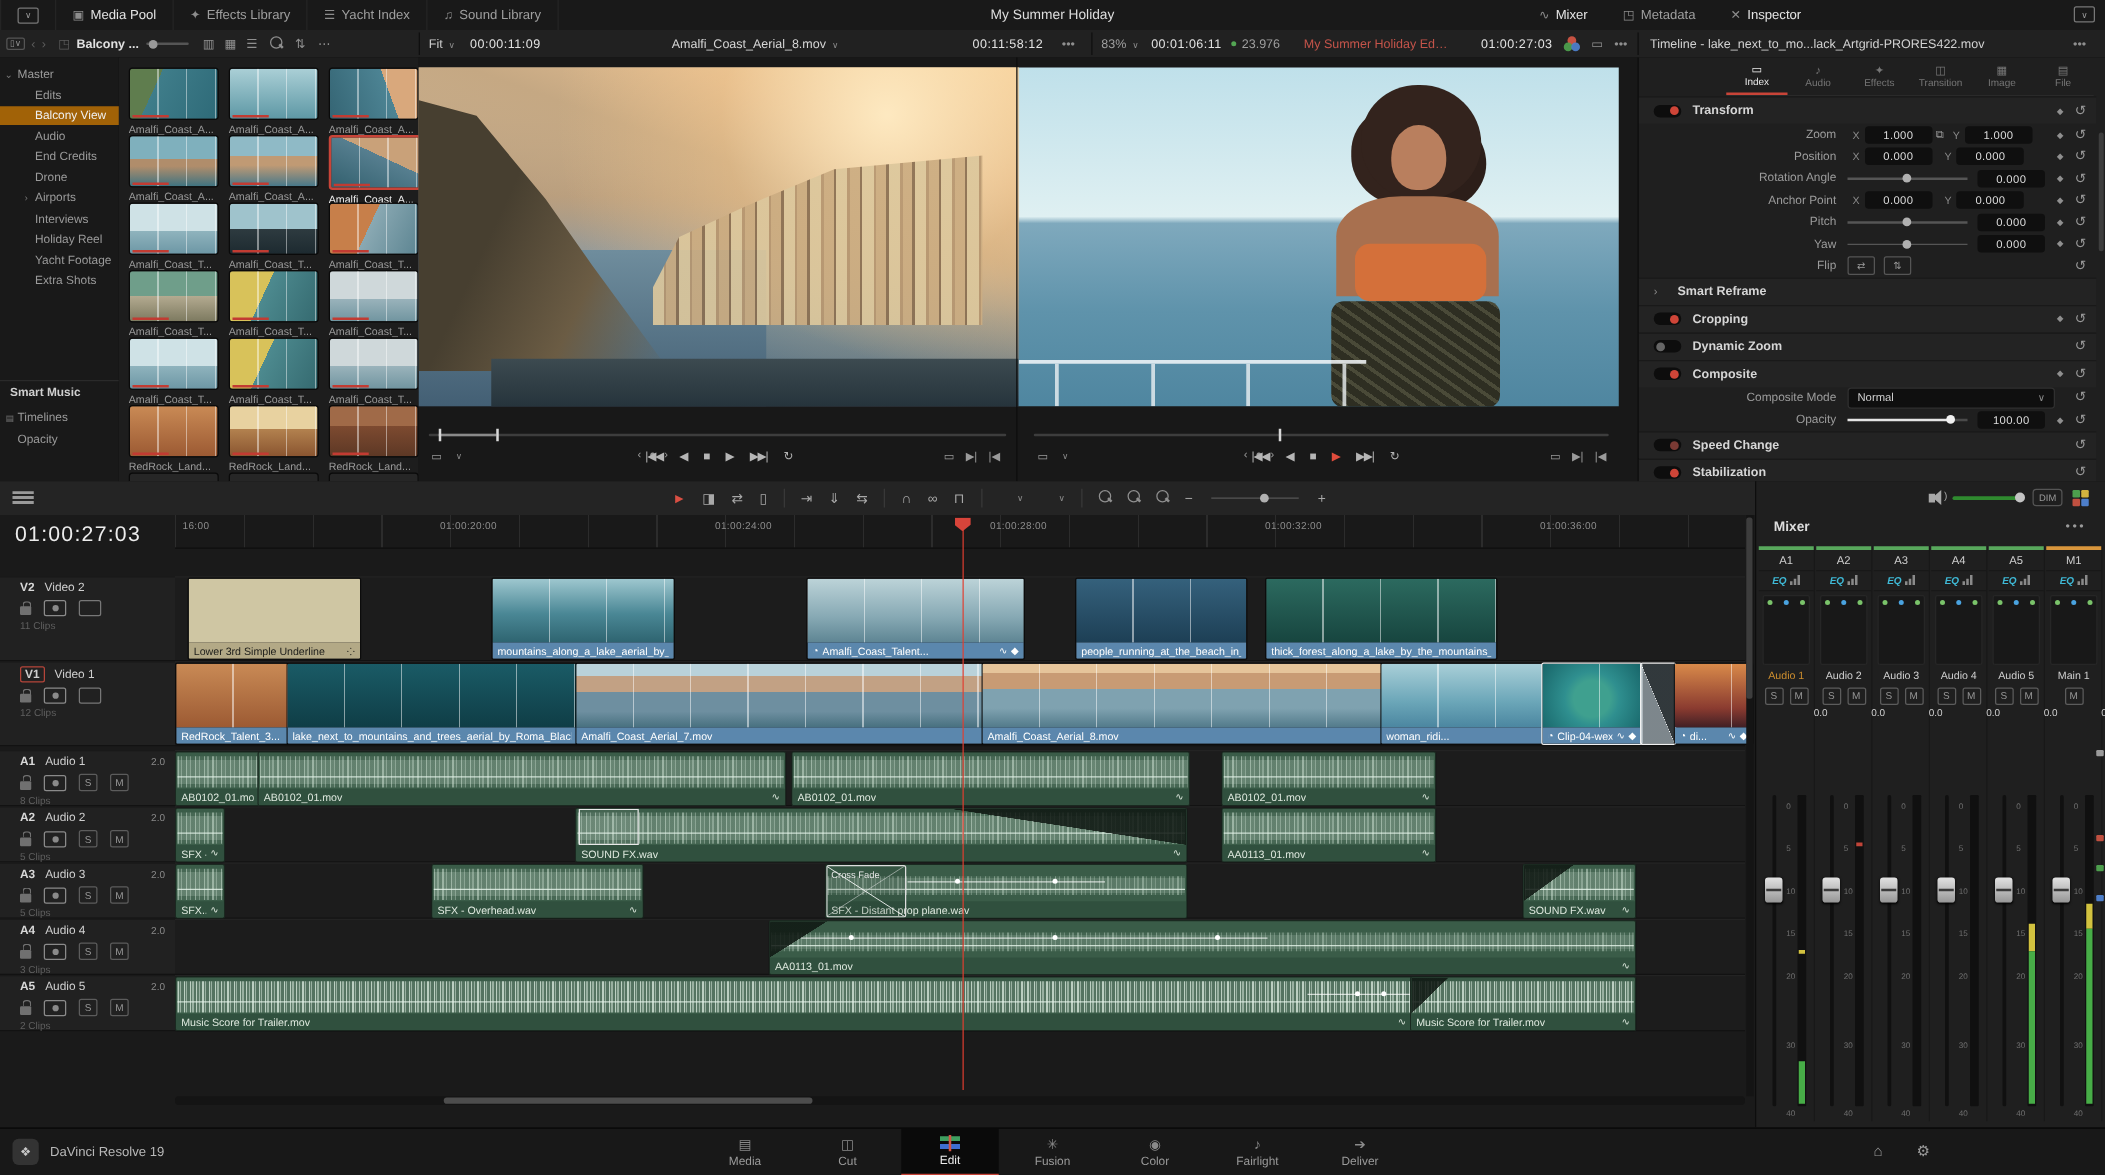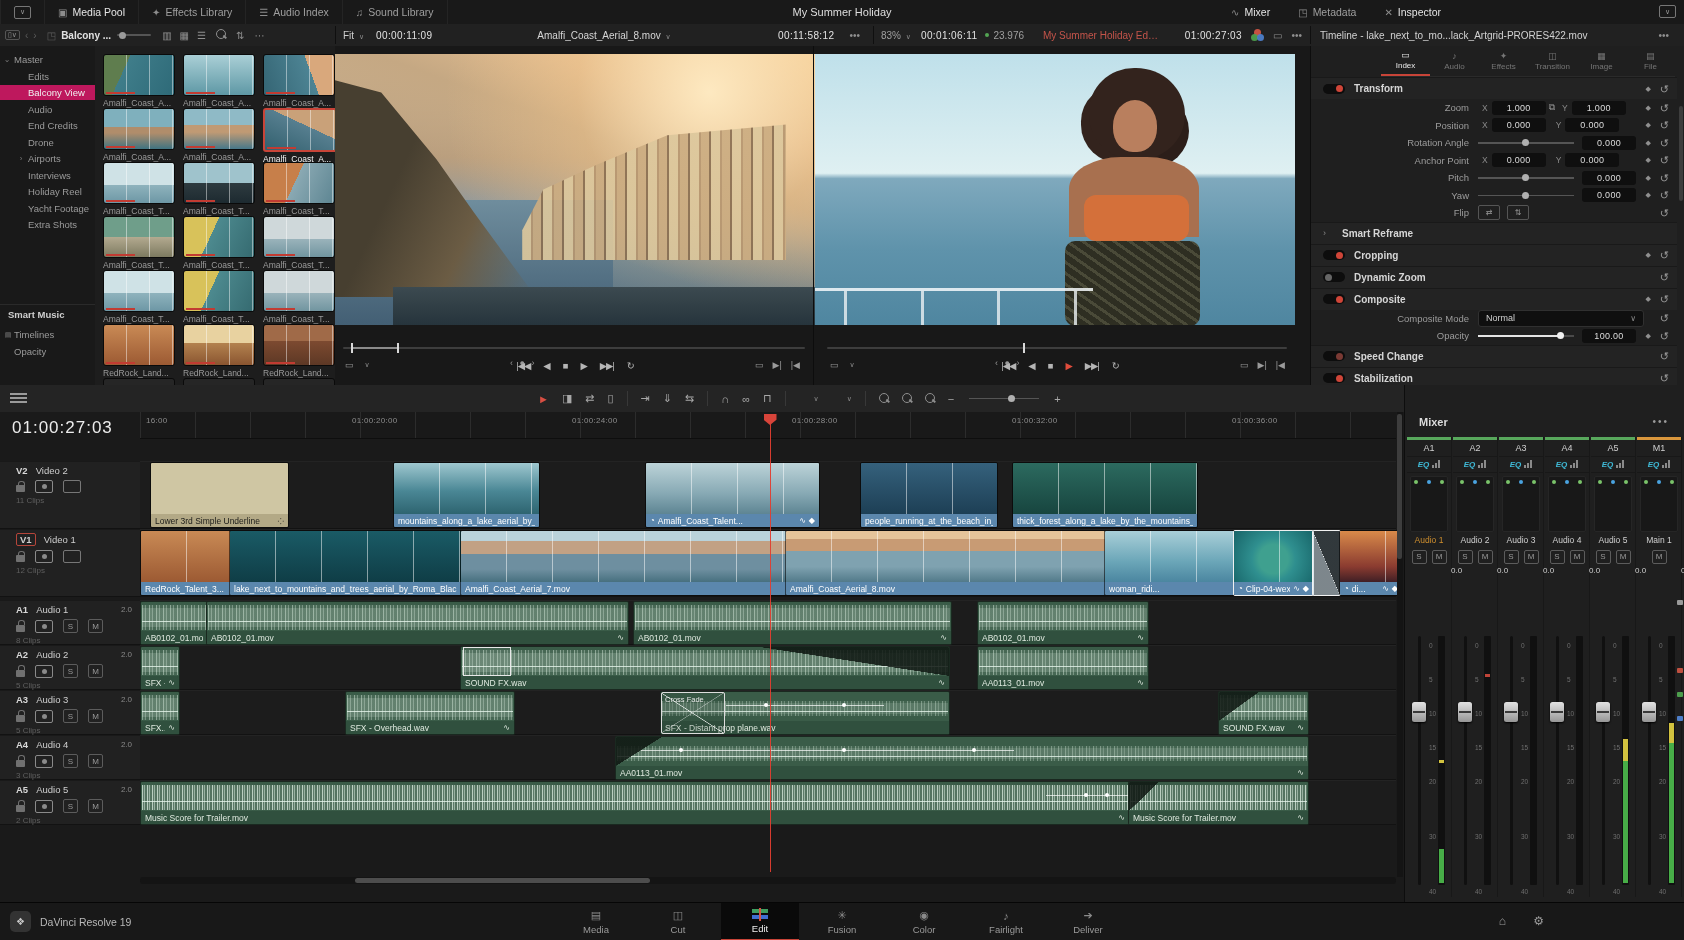--- a/index.html
+++ b/index.html
@@ -38,21 +38,21 @@
   .cw i{position:absolute;width:7px;height:7px;border-radius:50%;opacity:.95;}
   .cw i:nth-child(1){background:#d05545;left:3px;top:0;}
   .cw i:nth-child(2){background:#4d9e4d;left:0;top:5px;}
   .cw i:nth-child(3){background:#4d7ec9;left:6px;top:5px;}
 
   
   #bins{left:0;top:46px;width:95px;height:339px;background:#191919;border-right:1px solid #0d0d0d;font-size:9.5px;}
   .bin{position:absolute;left:0;width:95px;height:15px;display:flex;align-items:center;color:#9b9b9b;}
   .bin .chev{width:14px;text-align:center;font-size:8px;color:#777;}
   .bin.l1{padding-left:14px;}
-  .bin.sel{background:#be185d;color:#f0f0f0;}
+  .bin.sel{background:#a16207;color:#f0f0f0;}
   .bin-head{position:absolute;left:8px;color:#cfcfcf;font-weight:bold;font-size:9.5px;}
   .bin-divider{position:absolute;left:0;width:95px;height:1px;background:#2a2a2a;}
 
   
   #grid{left:95px;top:46px;width:240px;height:339px;background:#1d1d1d;border-right:1px solid #0d0d0d;overflow:hidden;}
   .tile{position:absolute;width:70px;}
   .thumb{width:70px;height:40px;border-radius:3px;position:relative;overflow:hidden;border:1px solid #0a0a0a;}
   .tile.sel .thumb{border:2px solid #c84438;}
   .thumb .strips{position:absolute;inset:0;background:repeating-linear-gradient(90deg,transparent 0 22px,rgba(255,255,255,.45) 22px 23px);}
   .thumb .ub{position:absolute;left:2px;bottom:1px;height:2px;width:42%;background:#c23b32;}
@@ -313,21 +313,21 @@
     <span class="tb-item on">
         <span class="tb-ico">▣</span>
         <span>Media Pool</span>
       </span>
     <span class="tb-item">
         <span class="tb-ico">✦</span>
         <span>Effects Library</span>
       </span>
     <span class="tb-item">
         <span class="tb-ico">☰</span>
-        <span>Audio Index</span>
+        <span>Yacht Index</span>
       </span>
     <span class="tb-item">
         <span class="tb-ico">♫</span>
         <span>Sound Library</span>
       </span>
   </div>
   <div id="tb-title">My Summer Holiday</div>
   <div class="tb-right">
     <span class="tb-item on">
         <span class="tb-ico">∿</span>
@@ -1264,20 +1264,33 @@
   <div id="playhead" style="left: 763.5px; top: 2px;"></div>
   <div id="hscroll">
       <div id="hthumb"></div>
     </div>
   <div id="vscroll">
       <div id="vthumb"></div>
     </div>
 </div>
 
 <div id="mixer" class="abs">
+  <div id="volrow">
+    <span class="spk"></span>
+    <span id="volslider">
+        <i></i>
+      </span>
+    <span id="dimbtn">DIM</span>
+    <span class="rgbgrid">
+        <i></i>
+        <i></i>
+        <i></i>
+        <i></i>
+      </span>
+  </div>
   <div id="mixtitle">Mixer</div>
   <div id="mixdots">•••</div>
   <div id="channels">
       <div class="ch" style="left: 2px;">
         <div class="ch-top" style="background: rgb(88, 168, 92);"></div>
         <div class="ch-id">A1</div>
         <div class="ch-eq">
           <b>EQ</b>
           <span class="eqb">
             <i style="height: 3px;"></i>

